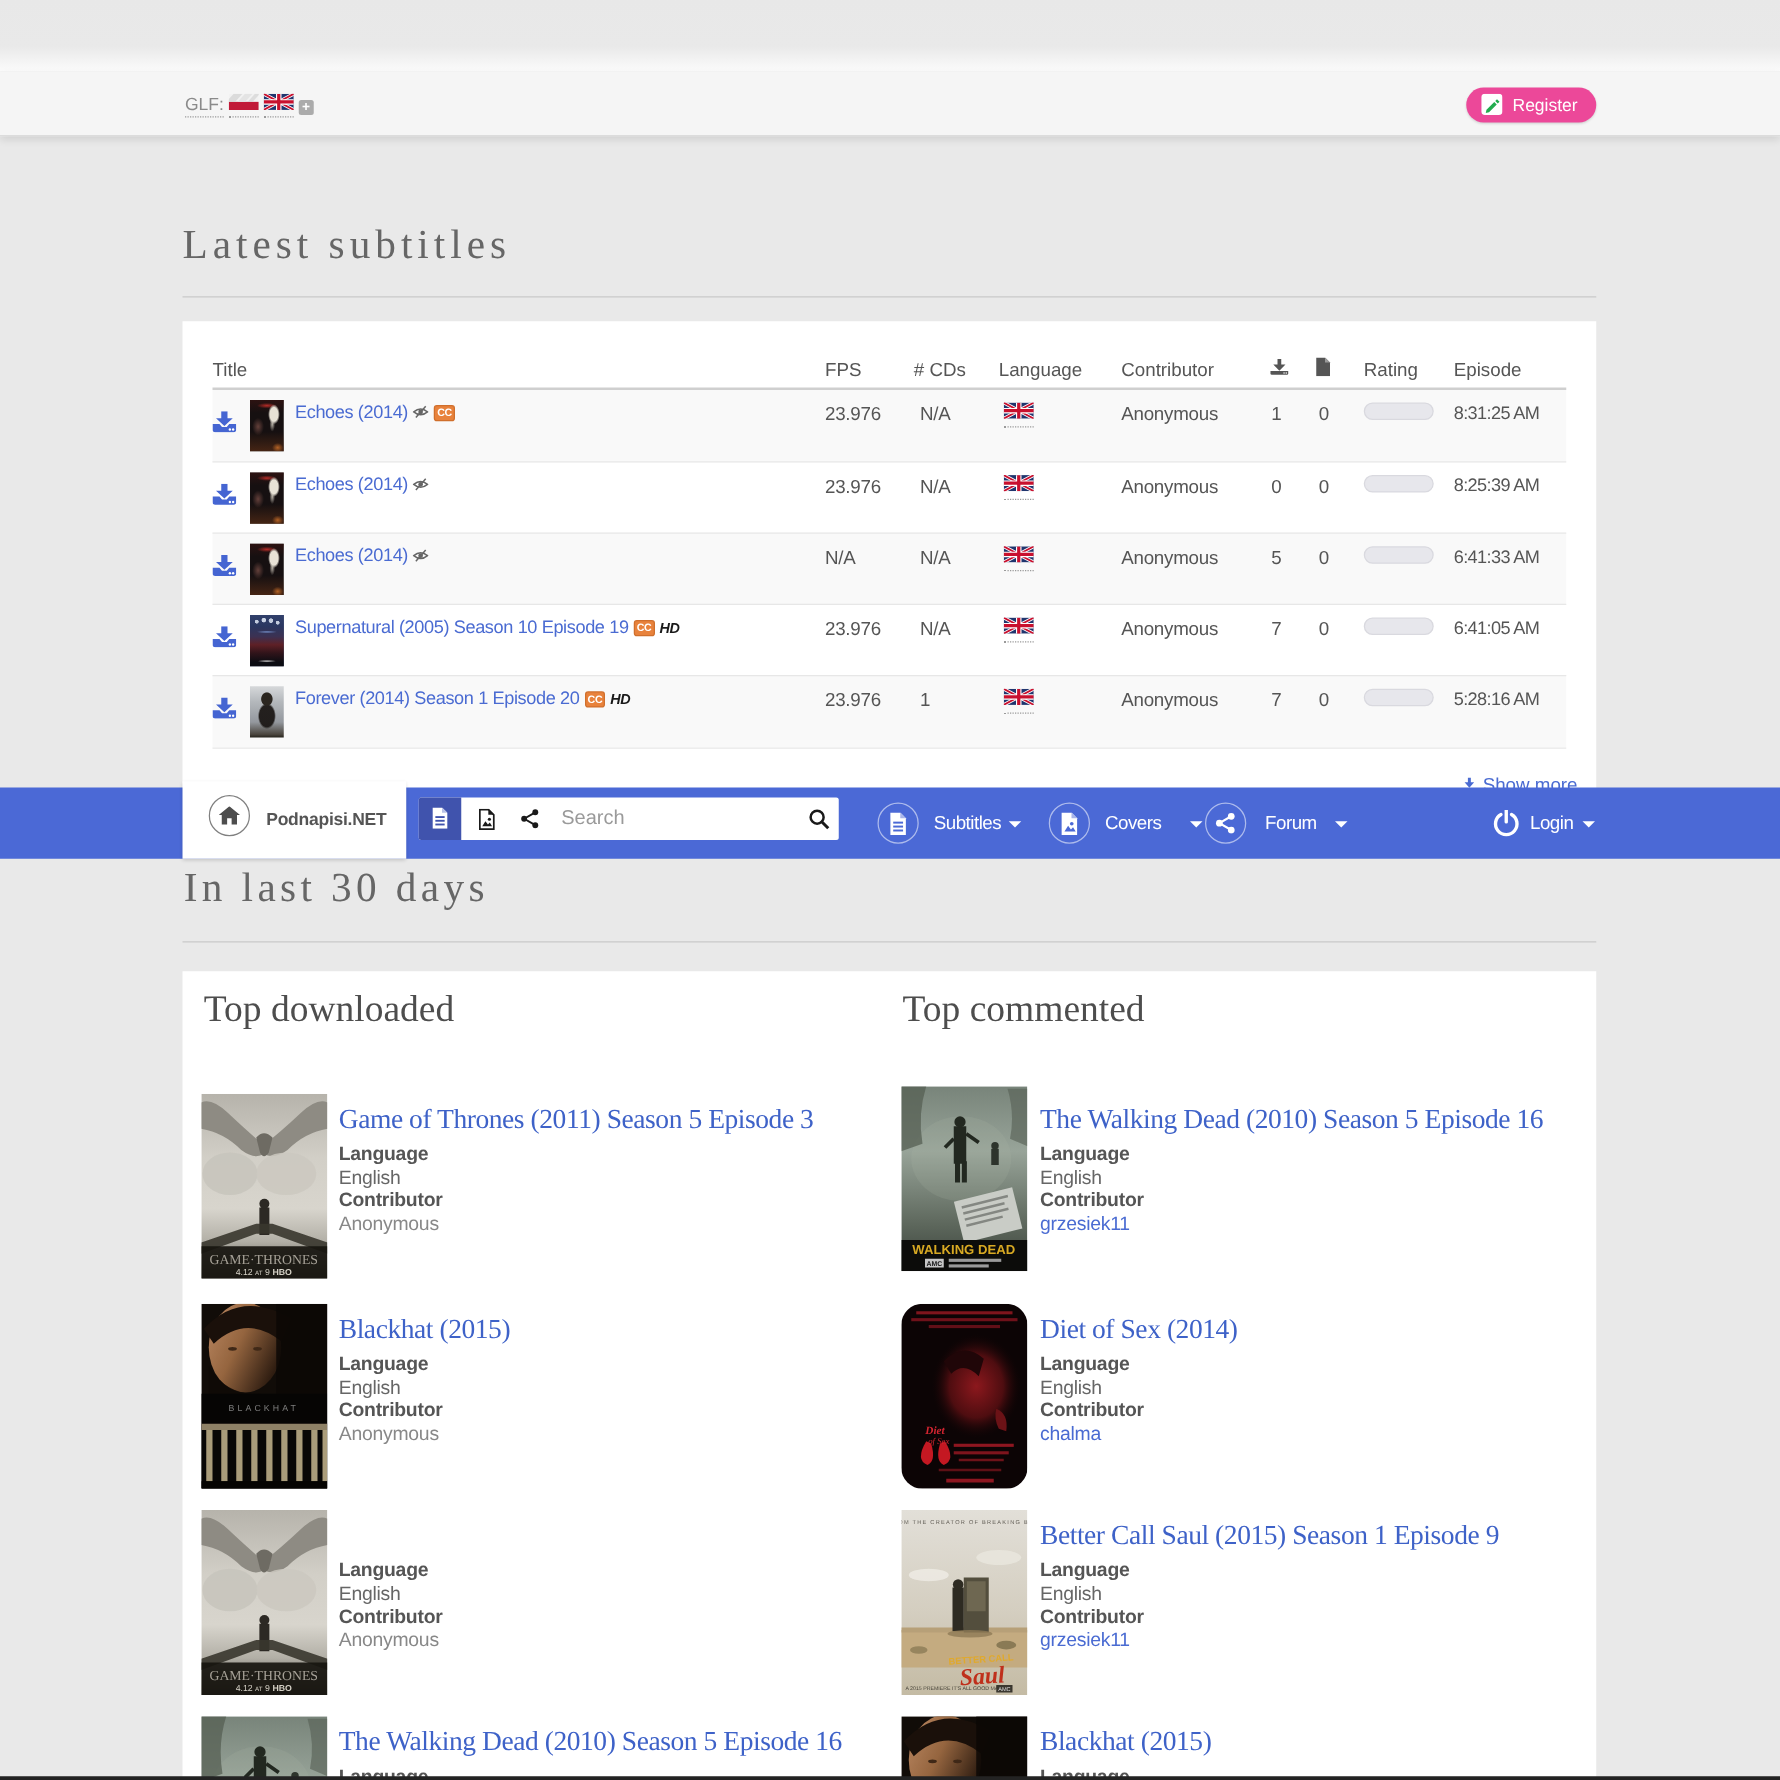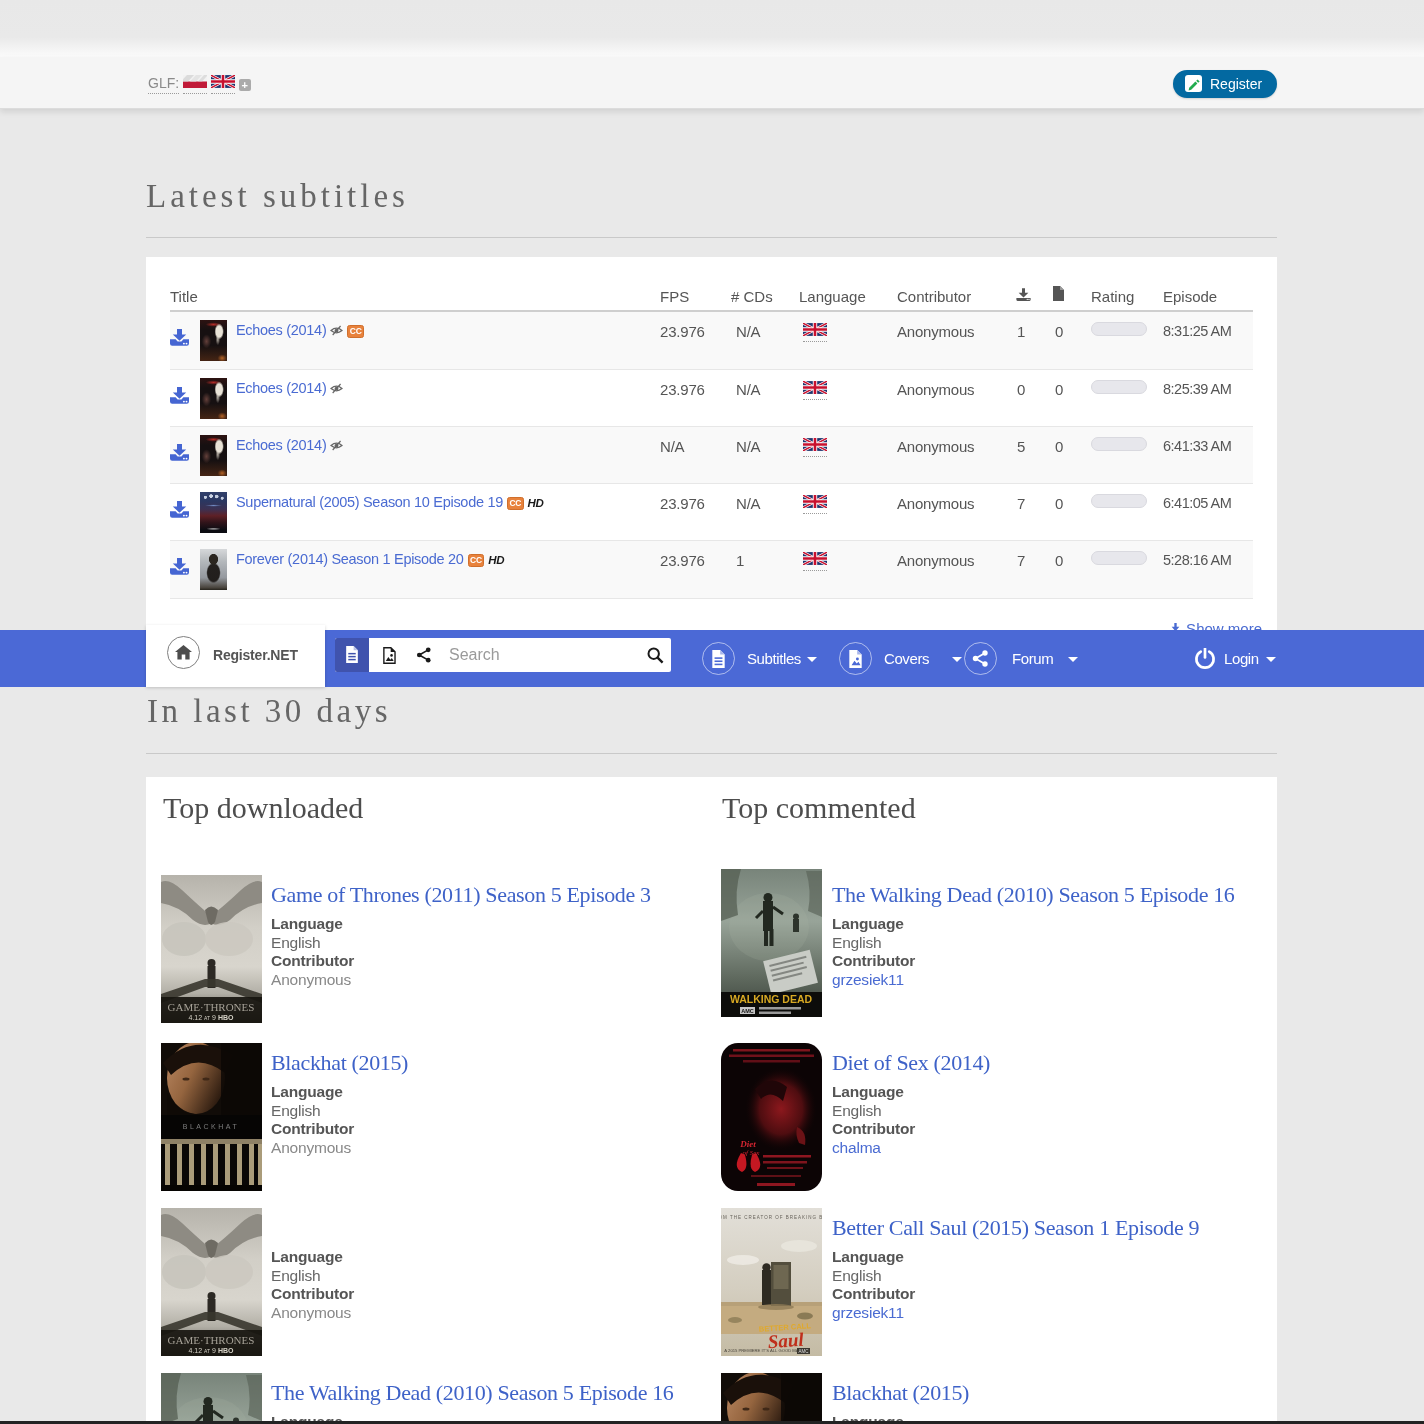--- a/index.html
+++ b/index.html
@@ -12,21 +12,21 @@
 #topstrip { left:0; top:0; width:1424px; height:57px;
   background:linear-gradient(180deg,#e8e8e8 0%,#e9e9e9 65%,#f5f5f5 88%,#fbfbfb 100%); }
 #topbar { left:0; top:57px; width:1424px; height:52px; background:#f5f5f5;
   border-bottom:1px solid #dcdcdc; box-shadow:0 3px 6px rgba(0,0,0,0.10); }
 #glf { left:148px; top:75px; font-size:14px; color:#8a8a8a; }
 #glf .lbl { border-bottom:1px dotted #9a9a9a; padding-bottom:2px; }
 .flagwrap { display:inline-block; border-bottom:1px dotted #9a9a9a; padding-bottom:2px; }
 #plus { display:inline-block; width:12px; height:12px; background:#ababab; border-radius:2px;
   color:#fff; font-size:11px; line-height:12px; text-align:center; font-weight:bold;
   vertical-align:-1px; }
-#register { left:1173px; top:70px; width:104px; height:28px; background:#0369a1;
+#register { left:1173px; top:70px; width:104px; height:28px; background:#ec4899;
   border-radius:14px; color:#fff; font-size:14px; box-shadow:0 1px 2px rgba(0,0,0,0.15); }
 #register .txt { position:absolute; left:37px; top:6px; }
 
 
 h1.pagehead { position:absolute; font-family:"Liberation Serif", serif; font-weight:normal;
   color:#666; font-size:33px; letter-spacing:4px; white-space:nowrap; }
 .hr { position:absolute; height:1px; background:#c9c9c9; width:1131px; left:146px; }
 
 
 .panel { position:absolute; left:146px; width:1131px; background:#fff; }
@@ -339,21 +339,21 @@
     <div class="ntext" style="left:30px;">Login</div>
     <div class="caret" style="left:72px;"></div>
   </div>
 </div>
 <div class="abs" id="brand">
     <div class="circ">
       <svg width="17" height="15" viewBox="0 0 17 15" style="position:absolute;left:7px;top:8px;">
         <path d="M8.5,0 L17,7 H14.6 V14.5 H10.3 V9.6 H6.7 V14.5 H2.4 V7 H0 Z" fill="#4d4d4d"></path>
       </svg>
     </div>
-    <div class="bname">Register.NET</div>
+    <div class="bname">Podnapisi.NET</div>
   </div>
 <div class="abs" id="searchbar">
   <div id="seg1">
       <svg width="14" height="17" viewBox="0 0 13 16" style="position:absolute;left:10px;top:8px;">
         <path d="M1,0 h7 l4,4 v12 h-11 z" fill="#fff"></path>
         <path d="M8,0 l4,4 h-4 z" fill="#b9c2e6"></path>
         <rect x="3" y="6.5" width="7" height="1.4" fill="#4053ad"></rect>
         <rect x="3" y="9.3" width="7" height="1.4" fill="#4053ad"></rect>
         <rect x="3" y="12.1" width="7" height="1.4" fill="#4053ad"></rect>
       </svg>

